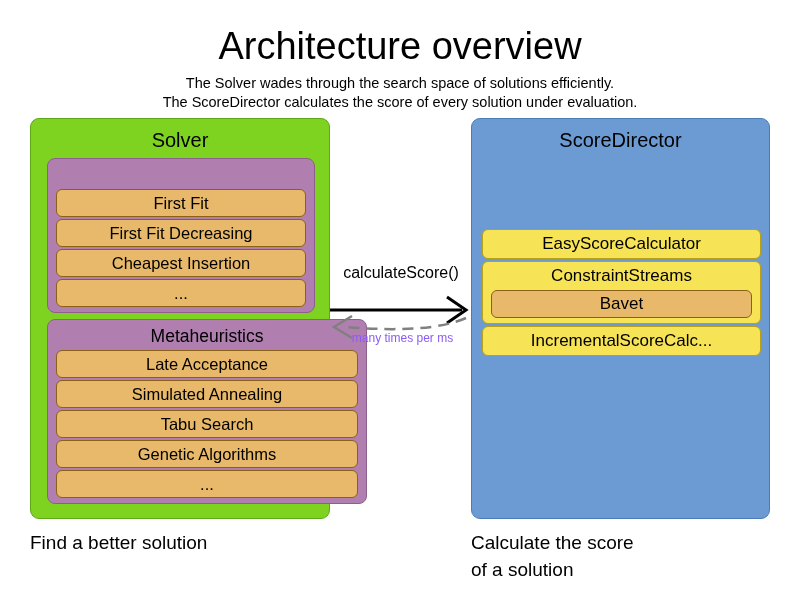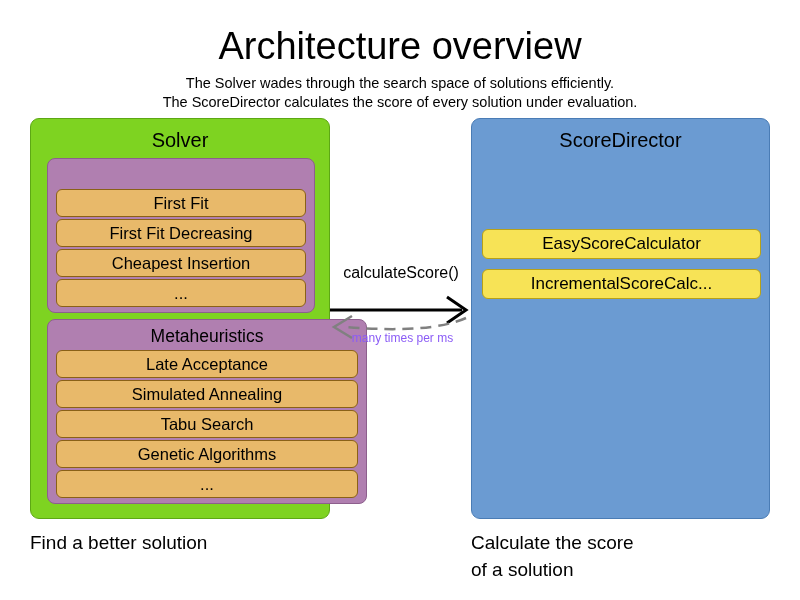--- a/index.html
+++ b/index.html
@@ -127,21 +127,21 @@
     top: 110px;
     width: 279px;
   }
   .score-box {
     background: #F7E356;
     border: 1.5px solid #b8a117;
     border-radius: 6px;
     box-sizing: border-box;
     text-align: center;
     font-size: 17px;
-    margin-bottom: 10px;
+    margin-bottom: 2px;
   }
   .score-box.simple {
     height: 30px;
     line-height: 28px;
   }
   .score-box.with-child {
     padding: 0 0 5px 0;
   }
   .score-box.with-child > .score-label {
     display: block;
@@ -239,20 +239,24 @@
     </div>
   </div>
 </div>
 
 <div class="panel" id="scoredirector-panel">
   <div class="panel-title">ScoreDirector</div>
 
   <div class="score-stack">
     <div class="score-box simple">EasyScoreCalculator</div>
 
+    <div class="score-box with-child">
+      <span class="score-label">ConstraintStreams</span>
+      <div class="nested-box">Bavet</div>
+    </div>
 
     <div class="score-box simple">IncrementalScoreCalc...</div>
   </div>
 </div>
 
 <svg id="arrow-layer" viewBox="0 0 800 600">
 
   <g>
     <line x1="330" y1="310" x2="462" y2="310" stroke="#000000" stroke-width="3"></line>
     <polyline points="447,297 466,310 447,323" fill="none" stroke="#000000" stroke-width="3"></polyline>

